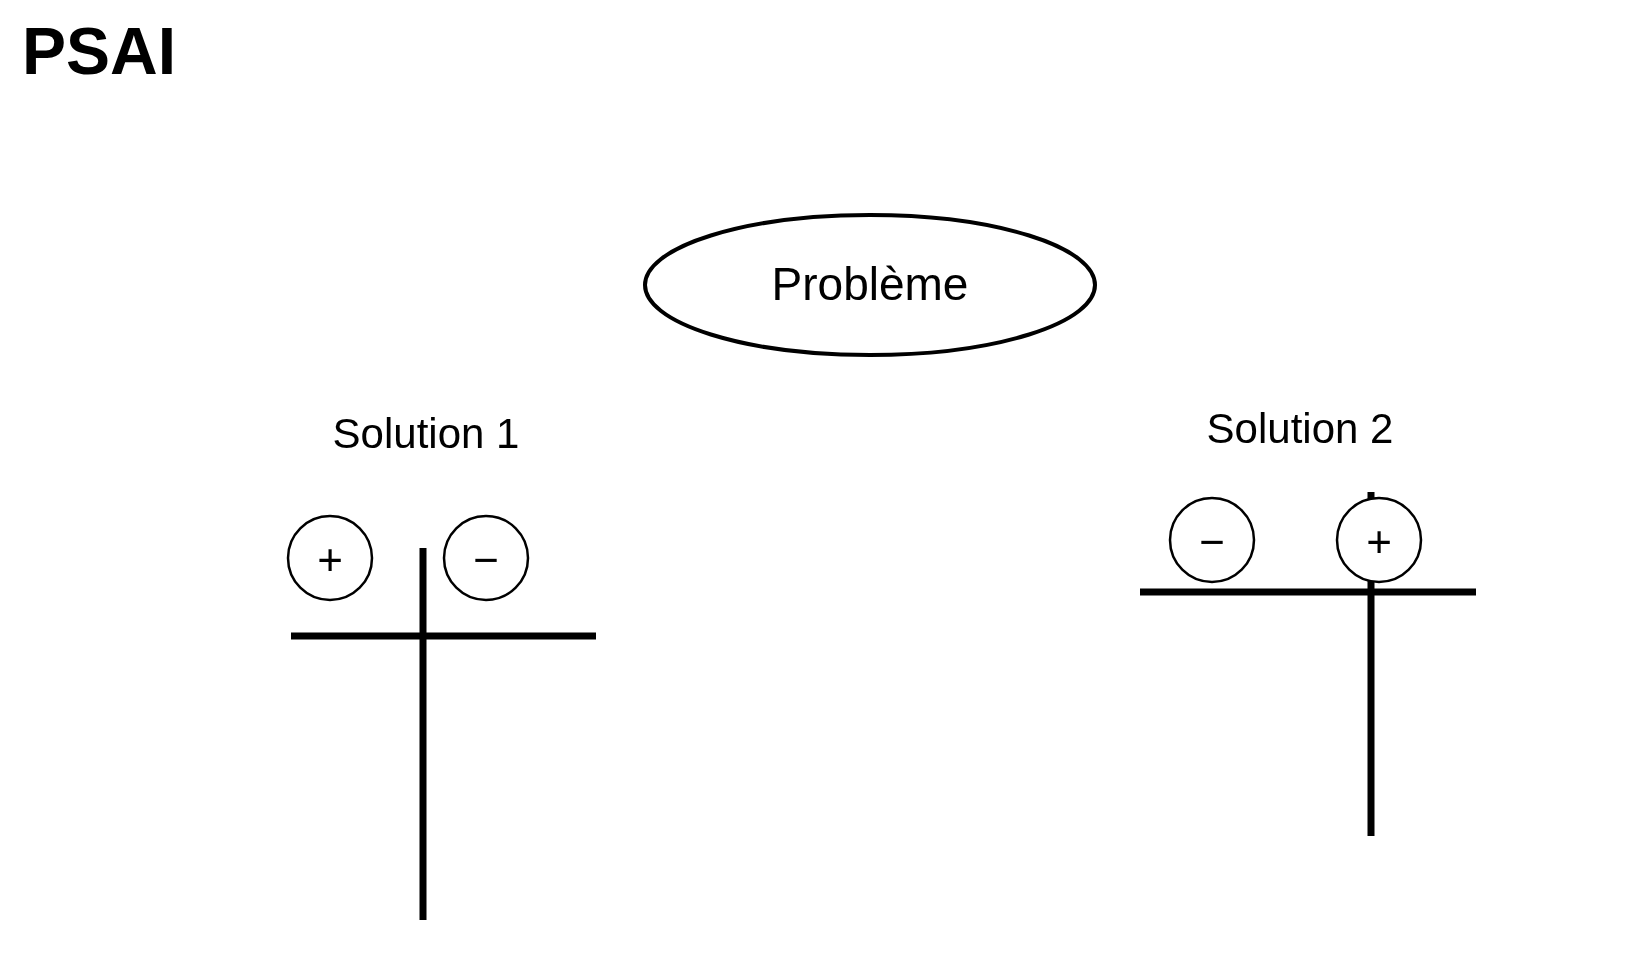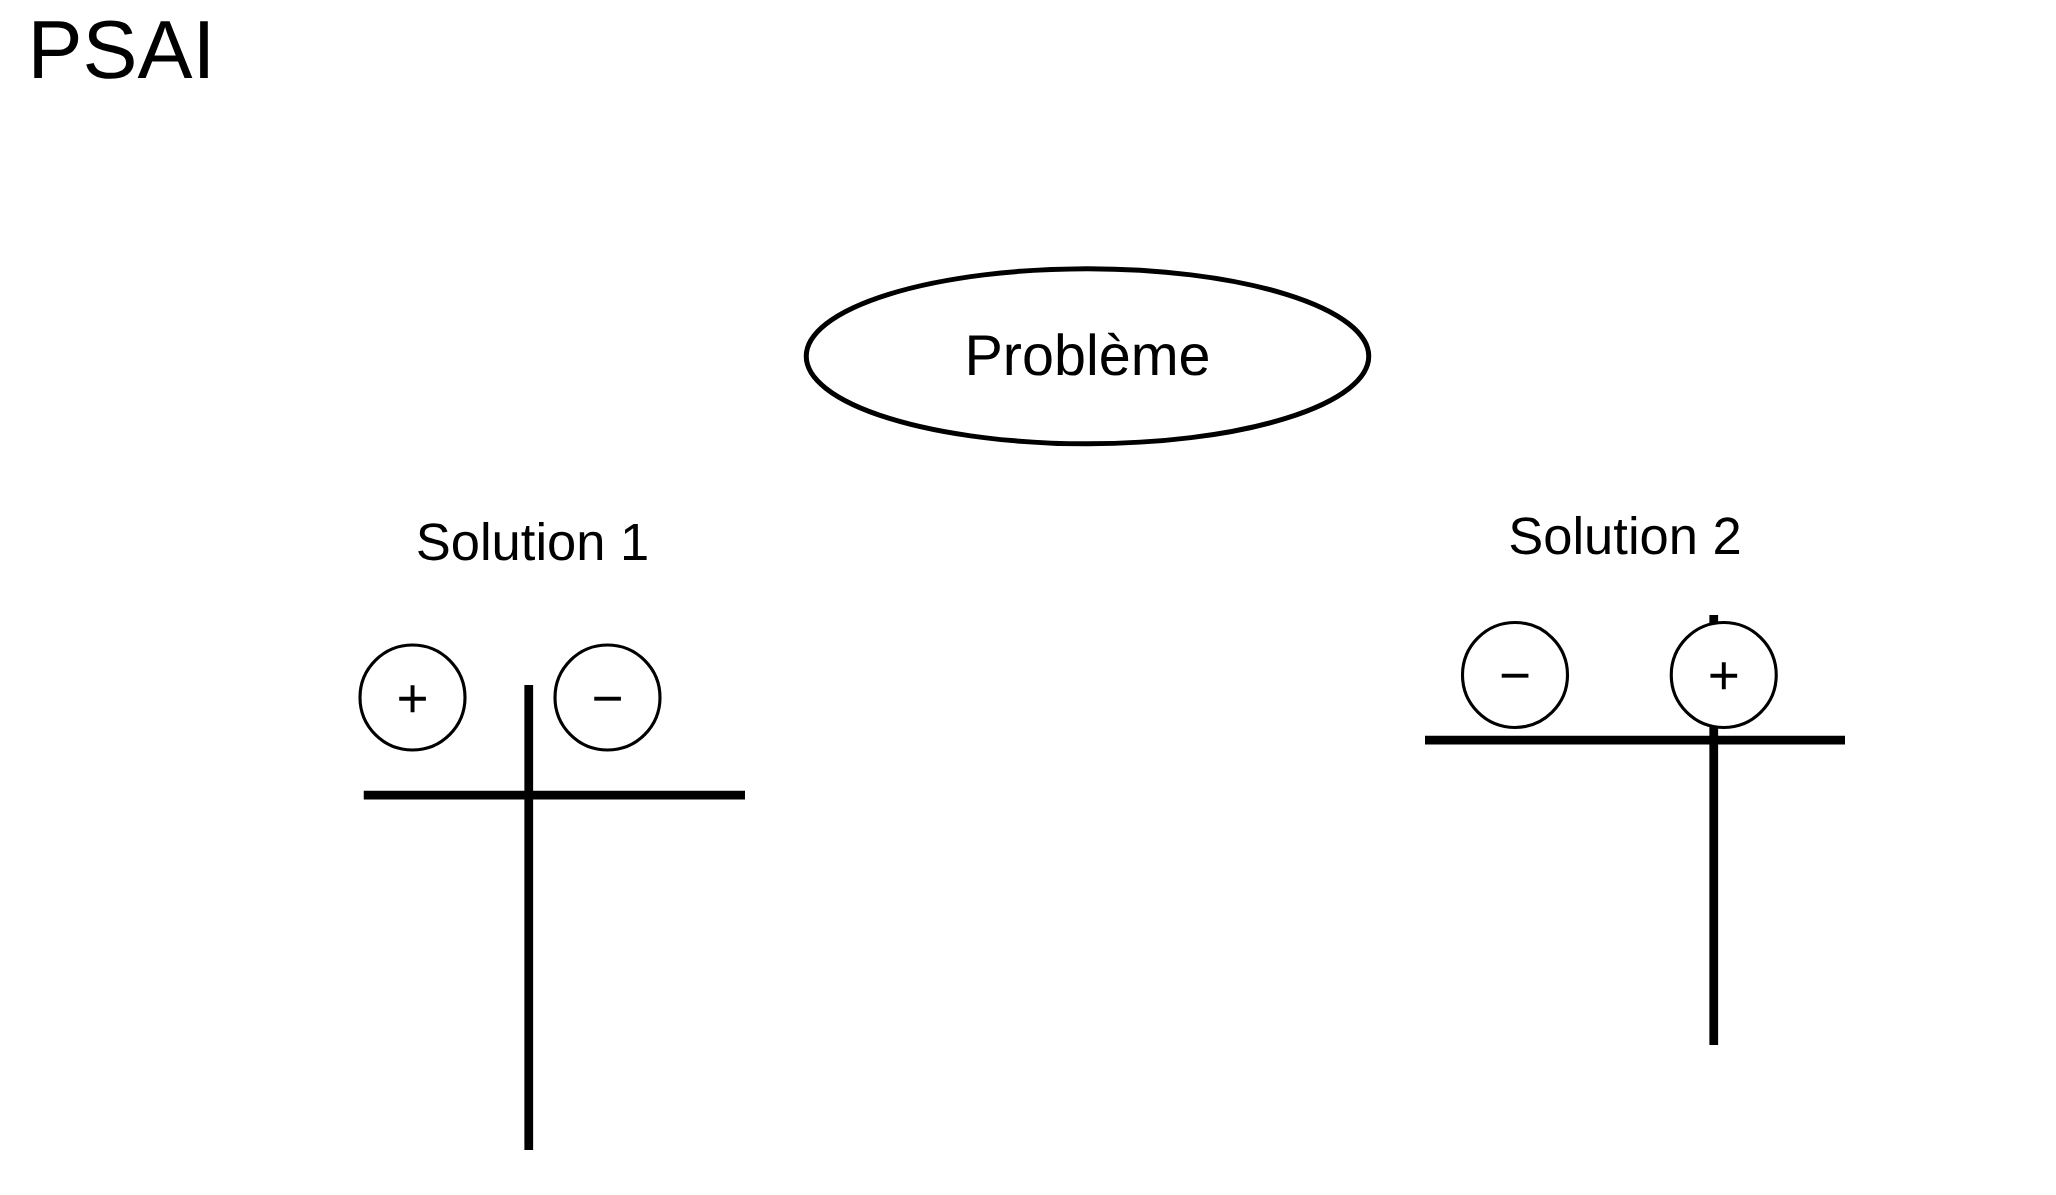--- a/index.html
+++ b/index.html
@@ -16,25 +16,25 @@
     position: relative;
     width: 1645px;
     height: 956px;
     background: #ffffff;
     overflow: hidden;
   }
   
   #slide-title {
     position: absolute;
     left: 22px;
-    top: 6px;
+    top: 18px;
     font-size: 66px;
     line-height: 1.0;
     letter-spacing: 0px;
-    font-weight: 400;
+    font-weight: 700;
     color: #000000;
     white-space: nowrap;
   }
   
   #diagram-canvas {
     position: absolute;
     left: 0;
     top: 0;
     width: 1645px;
     height: 956px;

